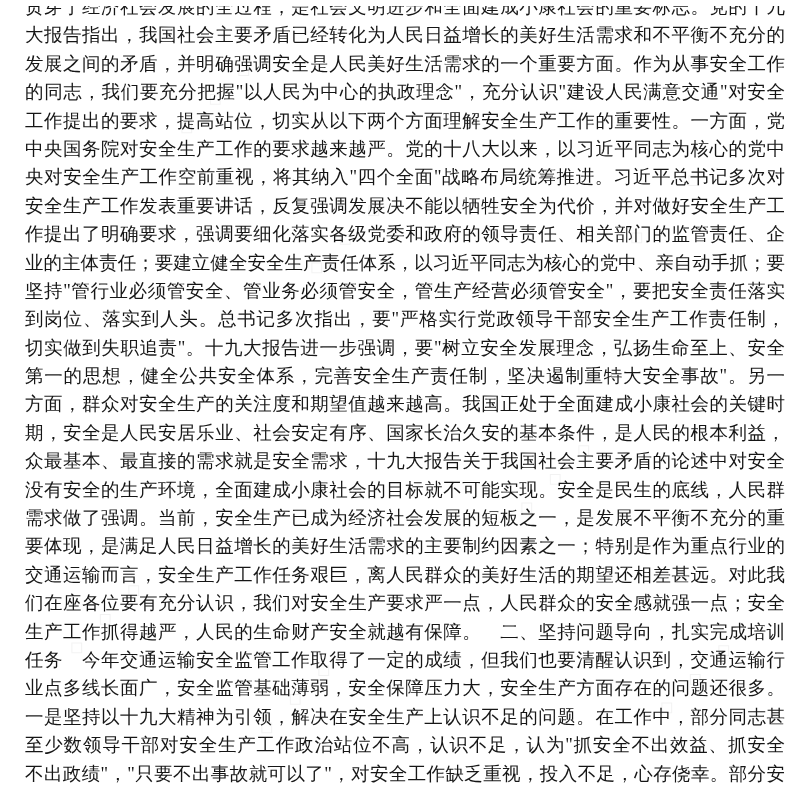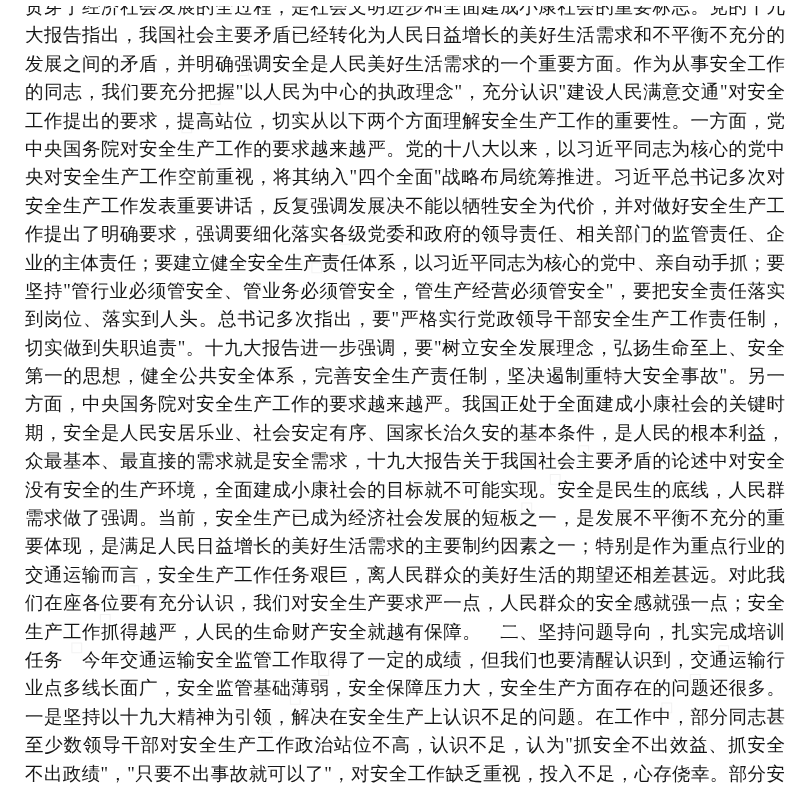--- a/index.html
+++ b/index.html
@@ -79,21 +79,21 @@
     <div class="text-line">工作提出的要求，提高站位，切实从以下两个方面理解安全生产工作的重要性。一方面，党</div>
     <div class="text-line">中央国务院对安全生产工作的要求越来越严。党的十八大以来，以习近平同志为核心的党中</div>
     <div class="text-line">央对安全生产工作空前重视，将其纳入"四个全面"战略布局统筹推进。习近平总书记多次对</div>
     <div class="text-line">安全生产工作发表重要讲话，反复强调发展决不能以牺牲安全为代价，并对做好安全生产工</div>
     <div class="text-line">作提出了明确要求，强调要细化落实各级党委和政府的领导责任、相关部门的监管责任、企</div>
     <div class="text-line">业的主体责任；要建立健全安全生产责任体系，以习近平同志为核心的党中、亲自动手抓；要</div>
     <div class="text-line">坚持"管行业必须管安全、管业务必须管安全，管生产经营必须管安全"，要把安全责任落实</div>
     <div class="text-line">到岗位、落实到人头。总书记多次指出，要"严格实行党政领导干部安全生产工作责任制，</div>
     <div class="text-line">切实做到失职追责"。十九大报告进一步强调，要"树立安全发展理念，弘扬生命至上、安全</div>
     <div class="text-line">第一的思想，健全公共安全体系，完善安全生产责任制，坚决遏制重特大安全事故"。另一</div>
-    <div class="text-line">方面，中央国务院对安全生产工作的要求越来越严。我国正处于全面建成小康社会的关键时</div>
+    <div class="text-line">方面，群众对安全生产的关注度和期望值越来越高。我国正处于全面建成小康社会的关键时</div>
     <div class="text-line">期，安全是人民安居乐业、社会安定有序、国家长治久安的基本条件，是人民的根本利益，</div>
     <div class="text-line">众最基本、最直接的需求就是安全需求，十九大报告关于我国社会主要矛盾的论述中对安全</div>
     <div class="text-line">没有安全的生产环境，全面建成小康社会的目标就不可能实现。安全是民生的底线，人民群</div>
     <div class="text-line">需求做了强调。当前，安全生产已成为经济社会发展的短板之一，是发展不平衡不充分的重</div>
     <div class="text-line">要体现，是满足人民日益增长的美好生活需求的主要制约因素之一；特别是作为重点行业的</div>
     <div class="text-line">交通运输而言，安全生产工作任务艰巨，离人民群众的美好生活的期望还相差甚远。对此我</div>
     <div class="text-line">们在座各位要有充分认识，我们对安全生产要求严一点，人民群众的安全感就强一点；安全</div>
     <div class="text-line">生产工作抓得越严，人民的生命财产安全就越有保障。　二、坚持问题导向，扎实完成培训</div>
     <div class="text-line">任务　今年交通运输安全监管工作取得了一定的成绩，但我们也要清醒认识到，交通运输行</div>
     <div class="text-line">业点多线长面广，安全监管基础薄弱，安全保障压力大，安全生产方面存在的问题还很多。</div>

